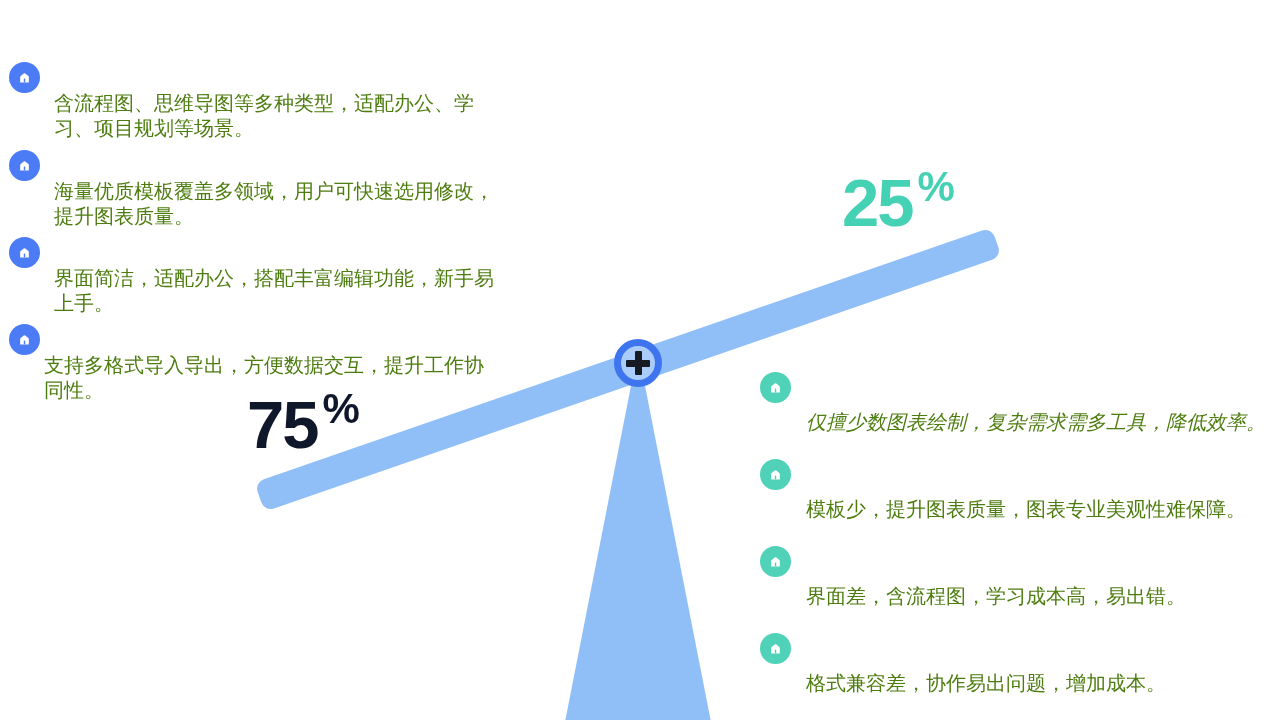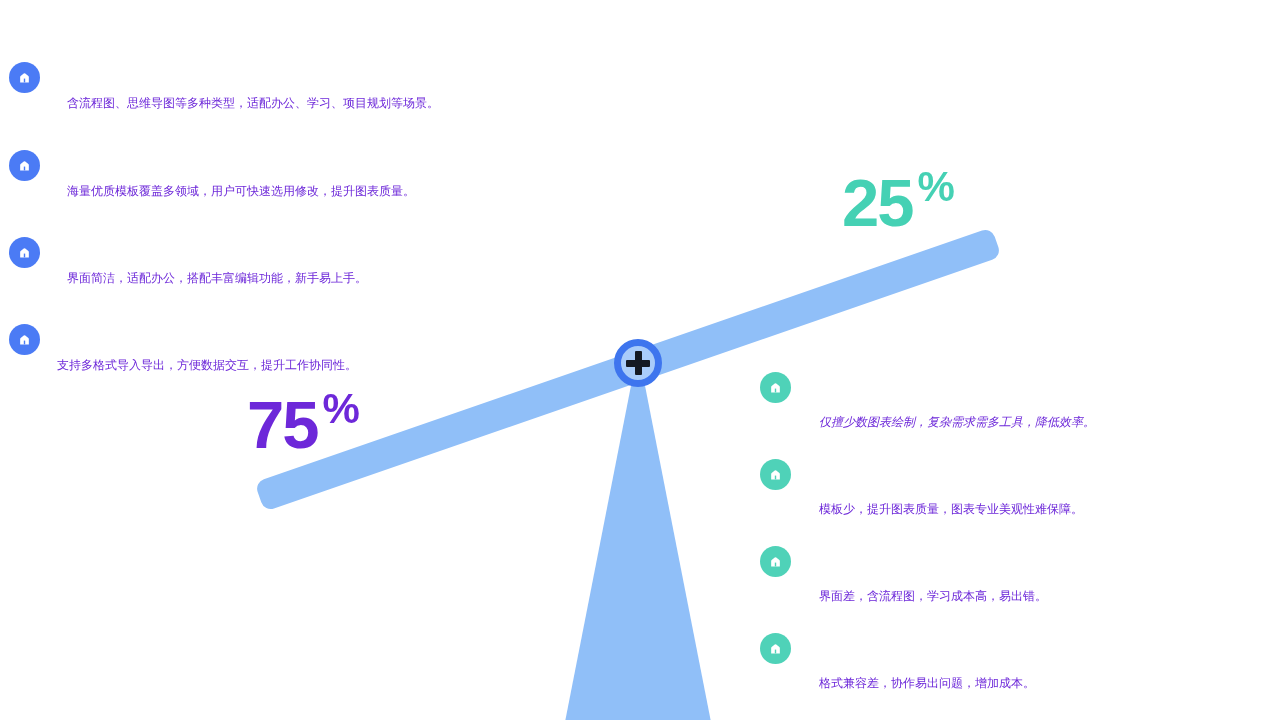--- a/index.html
+++ b/index.html
@@ -2,30 +2,30 @@
 <html><head>
 <meta charset="utf-8">
 <style>
   html,body{margin:0;padding:0;}
   body{width:1280px;height:720px;background:#ffffff;overflow:hidden;position:relative;font-family:"Liberation Sans",sans-serif;}
   .item-icon{position:absolute;width:31px;height:31px;border-radius:50%;display:flex;align-items:center;justify-content:center;}
   .item-icon.blue{background:#4b7bf5;}
   .item-icon.teal{background:#4fd2b8;}
   .item-icon.blue .door{fill:#4b7bf5;}
   .item-icon.teal .door{fill:#4fd2b8;}
-  .item-text{position:absolute;font-size:12px;line-height:25px;color:#6d28d9;margin-left:13px;}
+  .item-text{position:absolute;font-size:20px;line-height:25px;color:#4d7c0f;}
   .beam{position:absolute;left:238px;top:354px;width:780px;height:31px;border-radius:10px;background:#90bff8;transform:rotate(-19.1deg);}
   .fulcrum{position:absolute;left:565px;top:350px;width:0;height:0;border-left:73px solid transparent;border-right:73px solid transparent;border-bottom:372px solid #90bff8;}
   .pivot{position:absolute;left:614px;top:339px;width:48px;height:48px;box-sizing:border-box;border:7px solid #3e75ee;border-radius:50%;background:#a9ccfa;}
   .pivot::before{content:"";position:absolute;left:50%;top:50%;width:24px;height:7px;margin-left:-12px;margin-top:-3.5px;background:#151a23;border-radius:1px;}
   .pivot::after{content:"";position:absolute;left:50%;top:50%;width:7px;height:24px;margin-left:-3.5px;margin-top:-12px;background:#151a23;border-radius:1px;}
   .pct{position:absolute;display:flex;align-items:flex-start;font-weight:bold;}
   .pct .num{font-size:67px;line-height:1;letter-spacing:-2px;}
   .pct .sym{font-size:42px;line-height:1;margin-left:5px;margin-top:-3px;}
-  .pct.blue{color:#6d28d9;left:247px;top:391px;}
+  .pct.blue{color:#0f172a;left:247px;top:391px;}
   .pct.teal{color:#45d1b4;left:842px;top:169px;}
 </style>
 </head>
 <body>
 
 <div class="beam"></div>
 <div class="fulcrum"></div>
 <div class="pivot"></div>
 
 <div class="pct blue">

